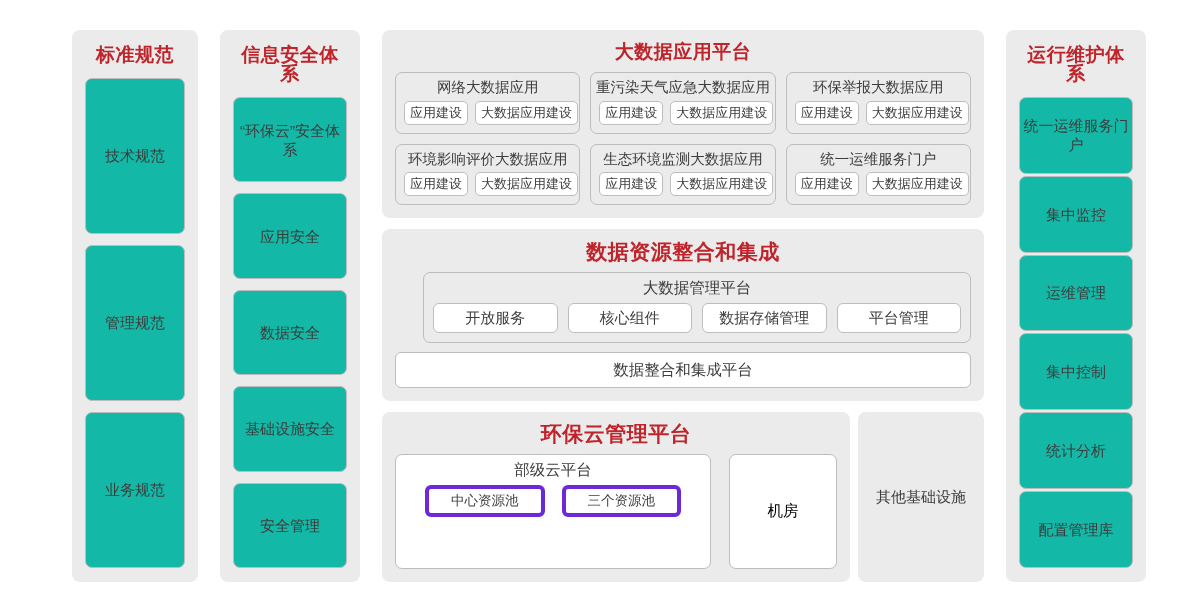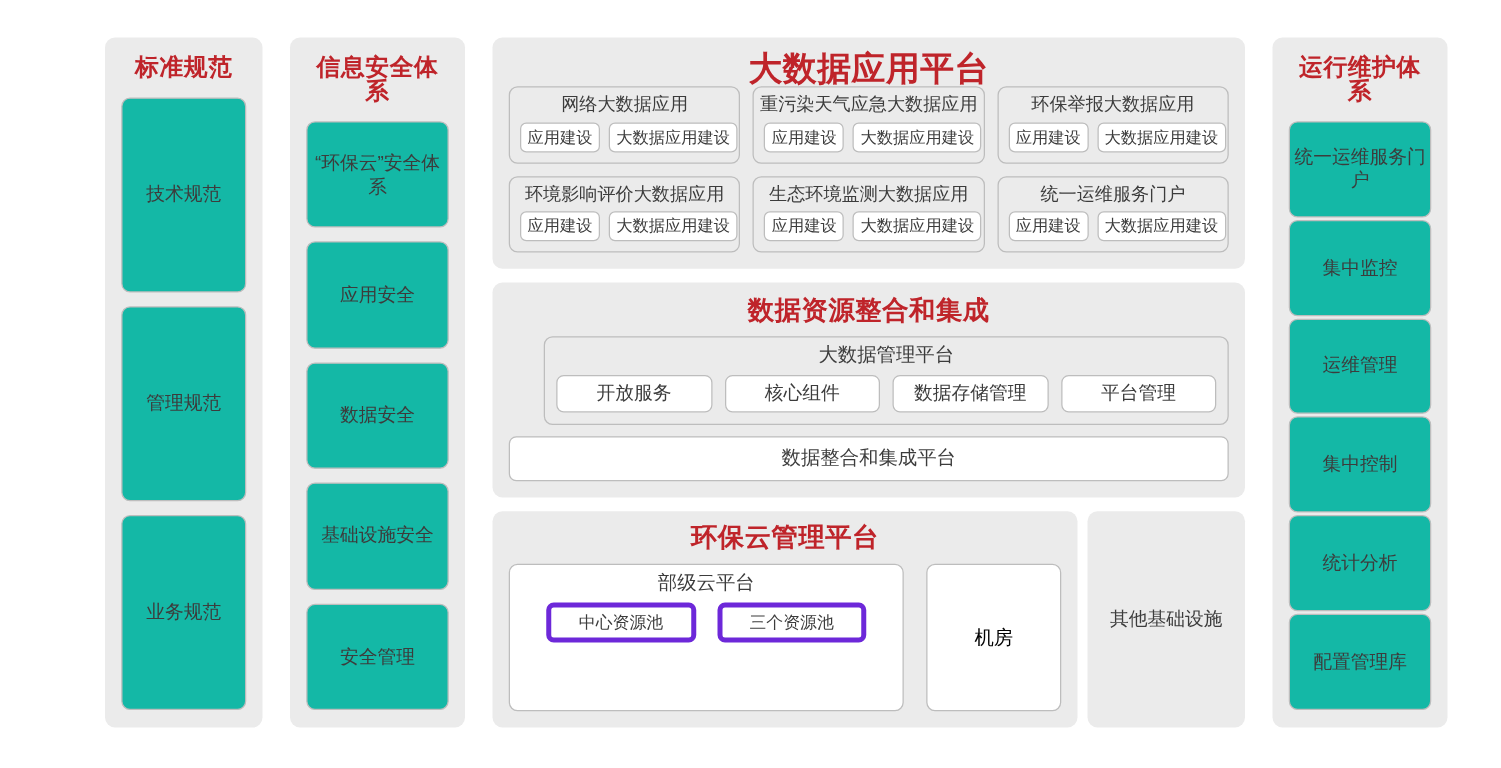--- a/index.html
+++ b/index.html
@@ -11,21 +11,21 @@
     width: 1201px;
     height: 614px;
     font-family: "Liberation Sans", "DejaVu Sans", sans-serif;
     color: #333333;
     overflow: hidden;
   }
 
   
   #diagram {
     position: absolute;
-    left: 84px;
+    left: 72px;
     top: 30px;
     width: 1074px;
     height: 552px;
     display: flex;
     flex-direction: row;
     gap: 22px;
   }
 
   .panel {
     background: #ebebeb;
@@ -91,21 +91,21 @@
     gap: 11px;
     min-width: 0;
   }
 
   
   #bdap {
     padding: 12px 13px 13px 13px;
     display: flex;
     flex-direction: column;
   }
-  #bdap .panel-title { font-size: 27px; }
+  #bdap .panel-title { font-size: 19px; margin-bottom: 11px; }
 
   .app-grid {
     display: flex;
     flex-direction: column;
     gap: 10px;
   }
   .app-row {
     display: flex;
     flex-direction: row;
     gap: 10px;

